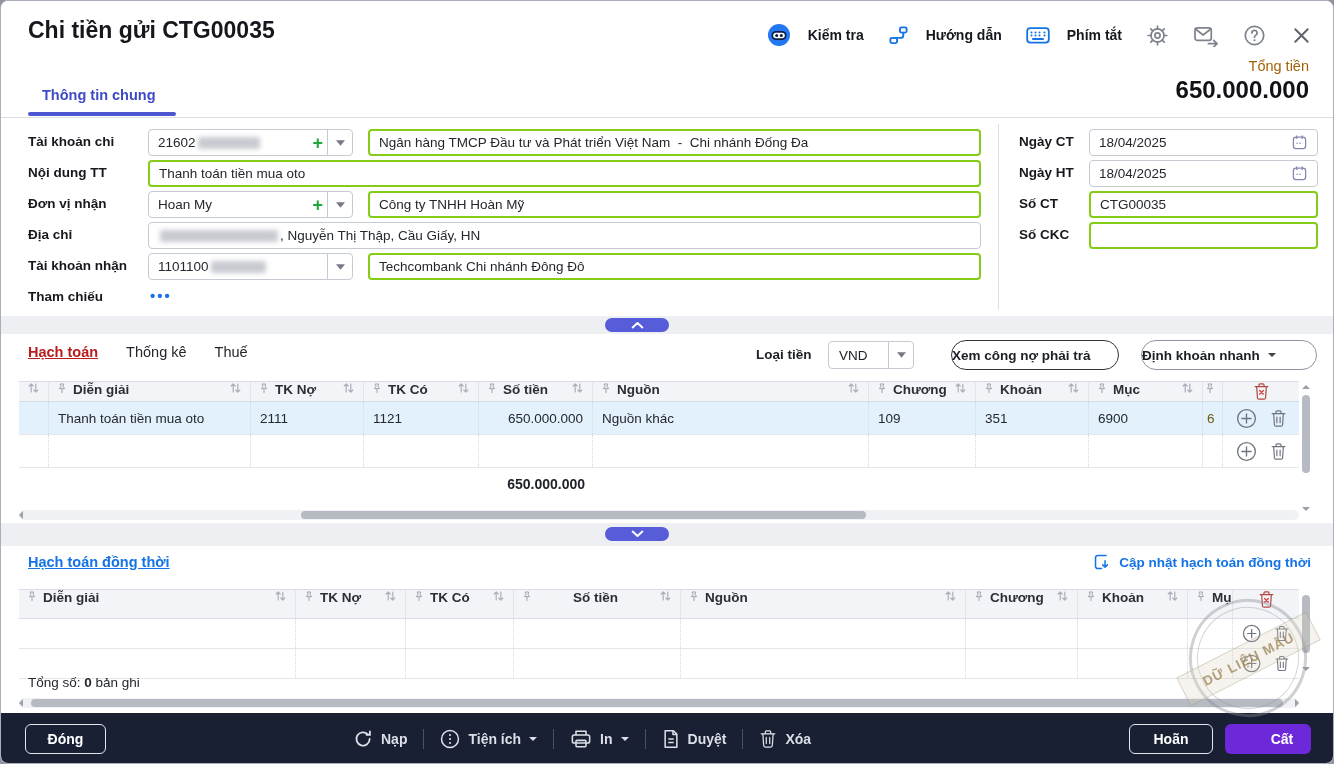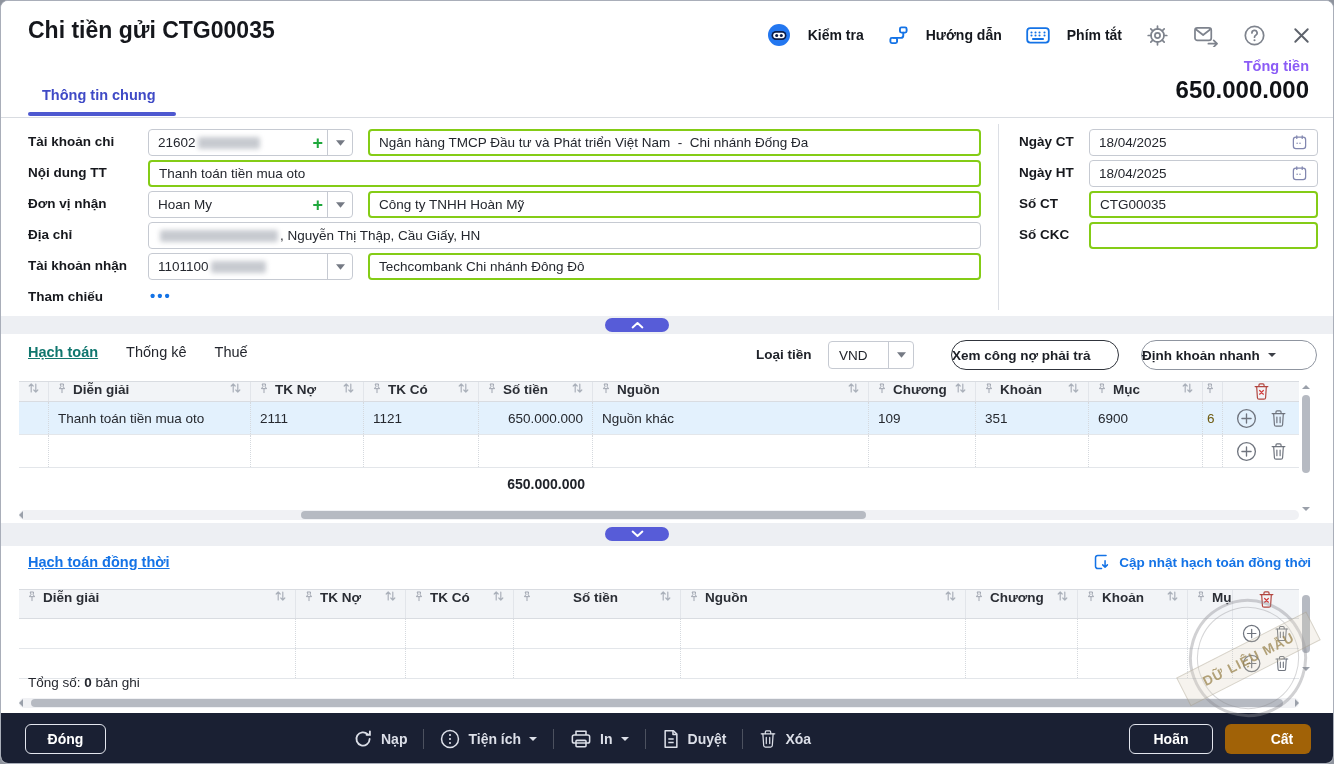--- a/index.html
+++ b/index.html
@@ -4,21 +4,21 @@
 <style>
   html,body{margin:0;padding:0;background:#8f949e;font-family:"Liberation Sans","DejaVu Sans",sans-serif;}
   .w{position:relative;width:1334px;height:764px;background:#fff;border:1px solid #a9aeb9;border-radius:8px;overflow:hidden;color:#20232a;box-sizing:border-box;}
   
   #header{position:absolute;left:0;top:0;width:1334px;height:117px;background:#fff;border-bottom:1px solid #d9dce1;box-sizing:border-box;}
   .title{position:absolute;left:27px;top:16px;font-size:23px;font-weight:700;color:#15171c;}
   .hdr-right{position:absolute;top:22px;right:22px;display:flex;align-items:center;gap:24px;}
   .hact{display:flex;align-items:center;gap:17px;font-weight:700;font-size:14px;color:#15181e;cursor:pointer;}
   .hicon{width:23px;height:23px;display:inline-block;color:#7e838d;cursor:pointer;}
   .icn svg{width:100%;height:100%;display:block;}
-  .total-label{position:absolute;right:26px;top:57px;font-size:14.5px;font-weight:700;color:#8b5cf6;}
+  .total-label{position:absolute;right:26px;top:57px;font-size:14.5px;font-weight:400;color:#a16207;}
   .total-value{position:absolute;right:26px;top:75px;font-size:24px;font-weight:700;color:#101216;}
   .tab{position:absolute;left:41px;top:86px;font-size:14.5px;font-weight:700;color:#3f4ac6;cursor:pointer;}
   .tabbar{position:absolute;left:27px;top:111px;width:148px;height:4px;background:#4d58d0;border-radius:3px;}
   
   #form{position:absolute;left:0;top:117px;width:1334px;height:198px;background:#fff;}
   .flabel{position:absolute;font-size:13.5px;font-weight:700;color:#16181d;}
   .fieldbox{position:absolute;height:27px;border:1px solid #c6cad2;border-radius:4px;background:#fff;display:flex;align-items:center;font-size:13.5px;color:#24272e;padding:0 9px;box-sizing:border-box;}
   .combo{padding-right:0;}
   .combo .plus{color:#1fa83c;font-size:18px;font-weight:700;margin-left:auto;padding:0 4px;line-height:1;cursor:pointer;}
   .combo .sep{width:1px;align-self:stretch;background:#c6cad2;}
@@ -29,21 +29,21 @@
   .vline{position:absolute;left:997px;top:6px;height:186px;border-left:1px solid #dcdfe5;}
   .calicon{width:17px;height:17px;color:#8287b0;margin-left:auto;cursor:pointer;}
   .dots{position:absolute;left:149px;color:#1473e6;font-size:15px;font-weight:700;letter-spacing:2px;cursor:pointer;}
   
   .band{position:absolute;left:0;width:1334px;background:#edeff3;}
   .pill{position:absolute;left:604px;width:64px;height:14px;background:#575cd8;border-radius:7px;display:flex;align-items:center;justify-content:center;cursor:pointer;}
   .pill .icn{width:13px;height:8px;}
   
   #sec1{position:absolute;left:0;top:333px;width:1334px;height:189px;background:#fff;}
   .sec-tabs{position:absolute;left:27px;top:10px;display:flex;gap:28px;font-size:14.5px;color:#23262d;}
-  .sec-tab-active{color:#0f766e;font-weight:700;text-decoration:underline;cursor:pointer;}
+  .sec-tab-active{color:#b91c1c;font-weight:700;text-decoration:underline;cursor:pointer;}
   .sec-tab{cursor:pointer;}
   .curr-label{position:absolute;left:755px;top:13px;font-size:13.5px;font-weight:700;}
   .select{position:absolute;left:827px;top:7px;width:86px;height:28px;border:1px solid #c6cad2;border-radius:4px;display:flex;align-items:center;font-size:13.5px;box-sizing:border-box;cursor:pointer;}
   .select .val{padding-left:10px;}
   .select .caretzone{margin-left:auto;border-left:1px solid #c6cad2;}
   .pillbtn{position:absolute;top:6px;height:30px;border-radius:16px;background:#fff;display:flex;align-items:center;gap:8px;font-size:13.5px;font-weight:700;color:#1c1f26;box-sizing:border-box;cursor:pointer;}
   
   .tbl{position:absolute;left:18px;width:1280px;}
   .trow{display:flex;width:1280px;box-sizing:border-box;}
   .thead{background:#f2f4f7;border-top:1px solid #d9dce1;border-bottom:1px solid #d9dce1;font-weight:700;font-size:13.5px;color:#2b2e35;}
@@ -75,21 +75,21 @@
   .update-link .icn{width:18px;height:18px;}
   .summary{position:absolute;left:27px;top:129px;font-size:13.5px;color:#24272e;}
   .stamp{position:absolute;left:1188px;top:53px;width:118px;height:118px;transform:rotate(-27deg);opacity:.8;pointer-events:none;z-index:5;}
   .stamp .c1{position:absolute;left:0;top:0;right:0;bottom:0;border:3px solid rgba(140,140,145,.5);border-radius:50%;}
   .stamp .c2{position:absolute;left:8px;top:8px;right:8px;bottom:8px;border:1.5px solid rgba(140,140,145,.45);border-radius:50%;}
   .stamp .bandx{position:absolute;left:-14px;right:-14px;top:44px;height:30px;background:rgba(214,204,182,.3);border:1.5px solid rgba(150,140,120,.4);display:flex;align-items:center;justify-content:center;font-weight:800;font-size:13.5px;letter-spacing:1px;color:#9f8a57;}
   
   #footer{position:absolute;left:0;top:712px;width:1334px;height:52px;background:#1a2033;border-radius:0 0 8px 8px;}
   .fbtn{position:absolute;top:11px;height:30px;border-radius:6px;display:flex;align-items:center;justify-content:center;font-size:14px;font-weight:700;color:#fff;box-sizing:border-box;cursor:pointer;}
   .fbtn.outline{border:1.5px solid #e3e6ee;background:transparent;}
-  .fbtn.solid{background:#a16207;padding-left:28px;}
+  .fbtn.solid{background:#6d28d9;padding-left:28px;}
   .fgroup{position:absolute;left:352px;top:11px;height:30px;display:flex;align-items:center;gap:16px;color:#dcdfe8;font-size:14px;font-weight:600;}
   .fitem{display:flex;align-items:center;gap:8px;cursor:pointer;}
   .fitem .icn{width:20px;height:20px;color:#dcdfe8;}
   .fsep{width:1px;height:20px;background:rgba(255,255,255,.22);}
   .wcaret{width:0;height:0;border:4.5px solid transparent;border-top-color:#dcdfe8;margin-top:4px;}
   .gcaret{width:0;height:0;border:4.5px solid transparent;border-top-color:#3c4048;margin-top:4px;}
 </style>
 </head>
 <body>
 

